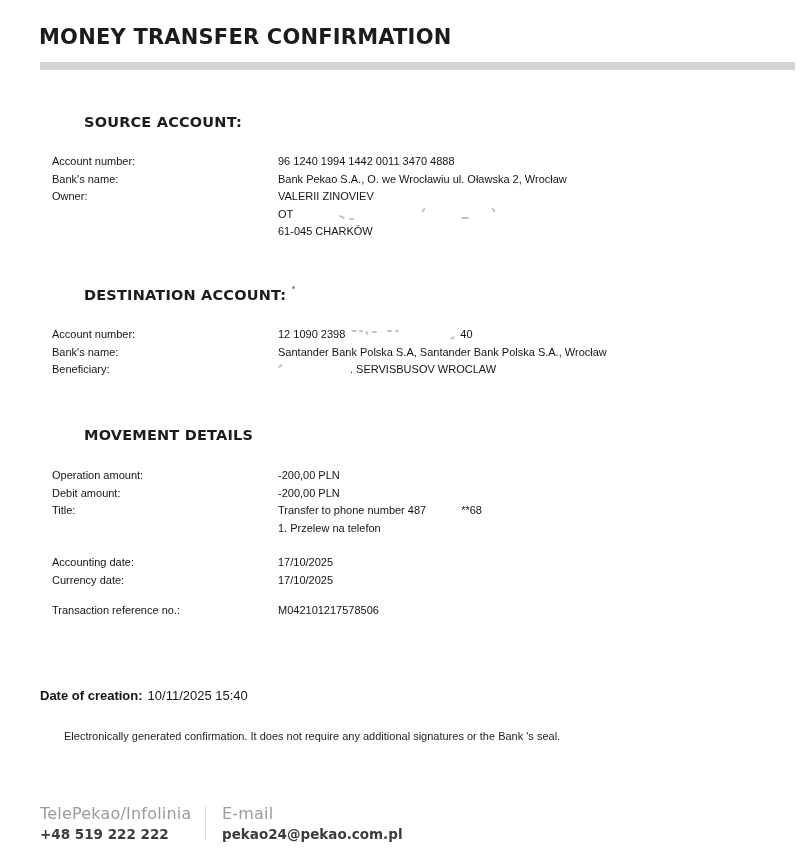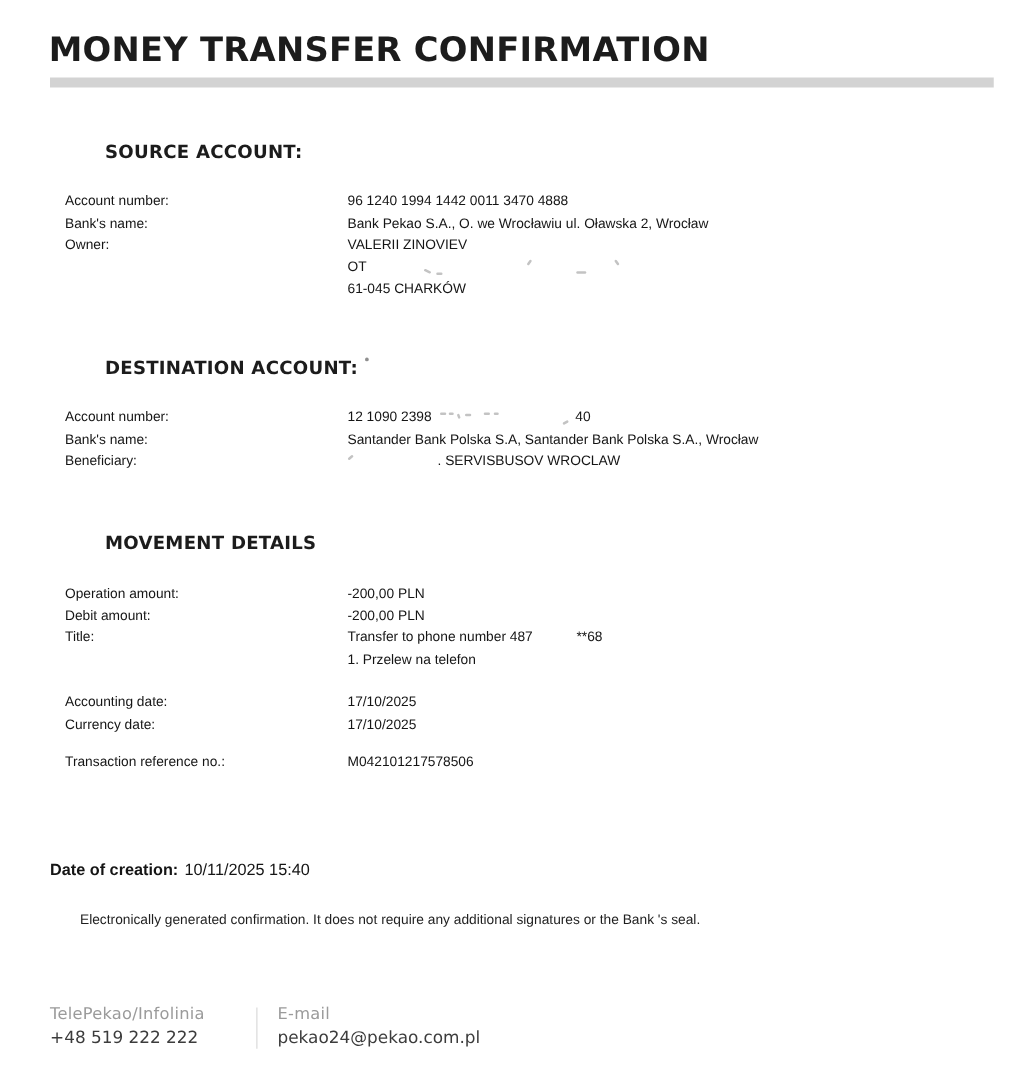--- a/index.html
+++ b/index.html
@@ -5,21 +5,21 @@
   html, body { margin:0; padding:0; }
   body {
     width:807px; height:856px; position:relative;
     background:#ffffff; overflow:hidden;
     font-family:"Liberation Sans", sans-serif;
     color:#151515;
   }
   .doc-title {
     position:absolute; left:39px; top:25px;
     font-family:"DejaVu Sans", sans-serif;
-    font-weight:bold; font-size:27px; letter-spacing:0.2px;
+    font-weight:bold; font-size:21px; letter-spacing:0.2px;
     color:#1c1c1c; white-space:nowrap;
   }
   .title-bar {
     position:absolute; left:40px; top:62px; width:755px; height:8px;
     background:#d3d3d3;
   }
   .section-heading {
     position:absolute; left:40px;
     font-family:"DejaVu Sans", sans-serif;
     font-weight:bold; font-size:14.5px; letter-spacing:0.2px;
@@ -54,22 +54,22 @@
   }
 
   .footer {
     position:absolute; left:40px; top:804px;
     display:flex; align-items:flex-start;
     font-family:"DejaVu Sans", sans-serif;
   }
   .footer-col1 { width:165px; flex:none; }
   .f-divider { width:1px; height:33px; background:#dcdcdc; flex:none; margin-top:2px; }
   .footer-col2 { margin-left:16px; flex:none; }
-  .f-label { font-size:13px; color:#9b9b9b; letter-spacing:0.2px; white-space:nowrap; }
-  .f-value { font-size:13.5px; color:#3c3c3c; font-weight:400; margin-top:3px; white-space:nowrap; }
+  .f-label { font-size:16px; color:#9b9b9b; letter-spacing:0.2px; white-space:nowrap; }
+  .f-value { font-size:13.5px; color:#3c3c3c; font-weight:700; margin-top:3px; white-space:nowrap; }
 </style>
 </head>
 <body>
 
 <div class="doc-title">MONEY TRANSFER CONFIRMATION</div>
 <div class="title-bar"></div>
 
 <div class="section-heading heading-source">SOURCE ACCOUNT:</div>
 <div class="rows rows-source">
   <div class="row">

